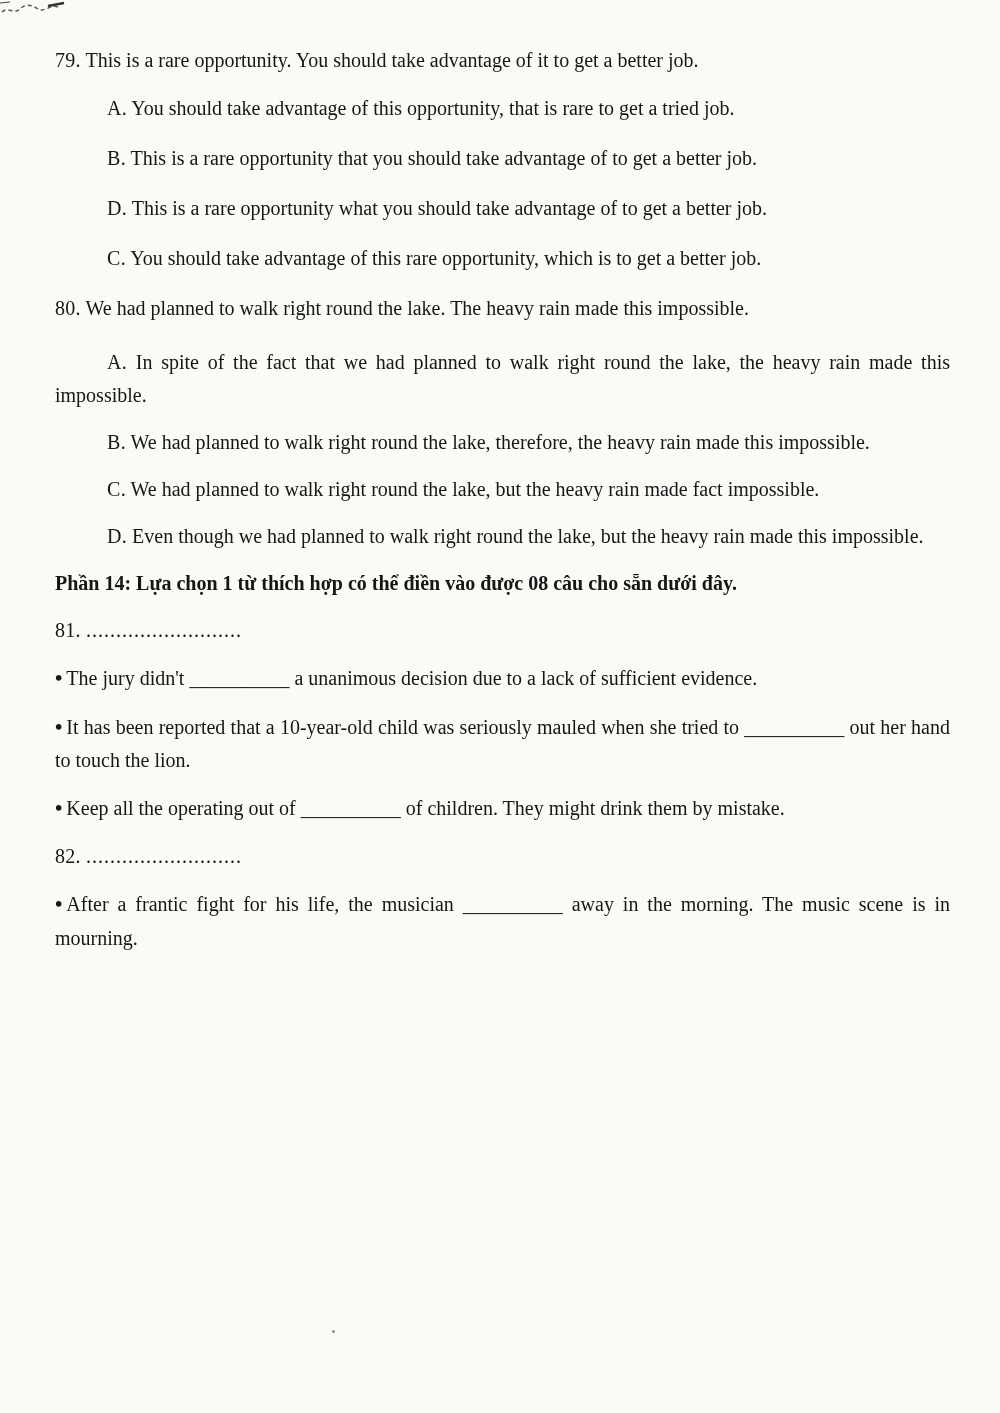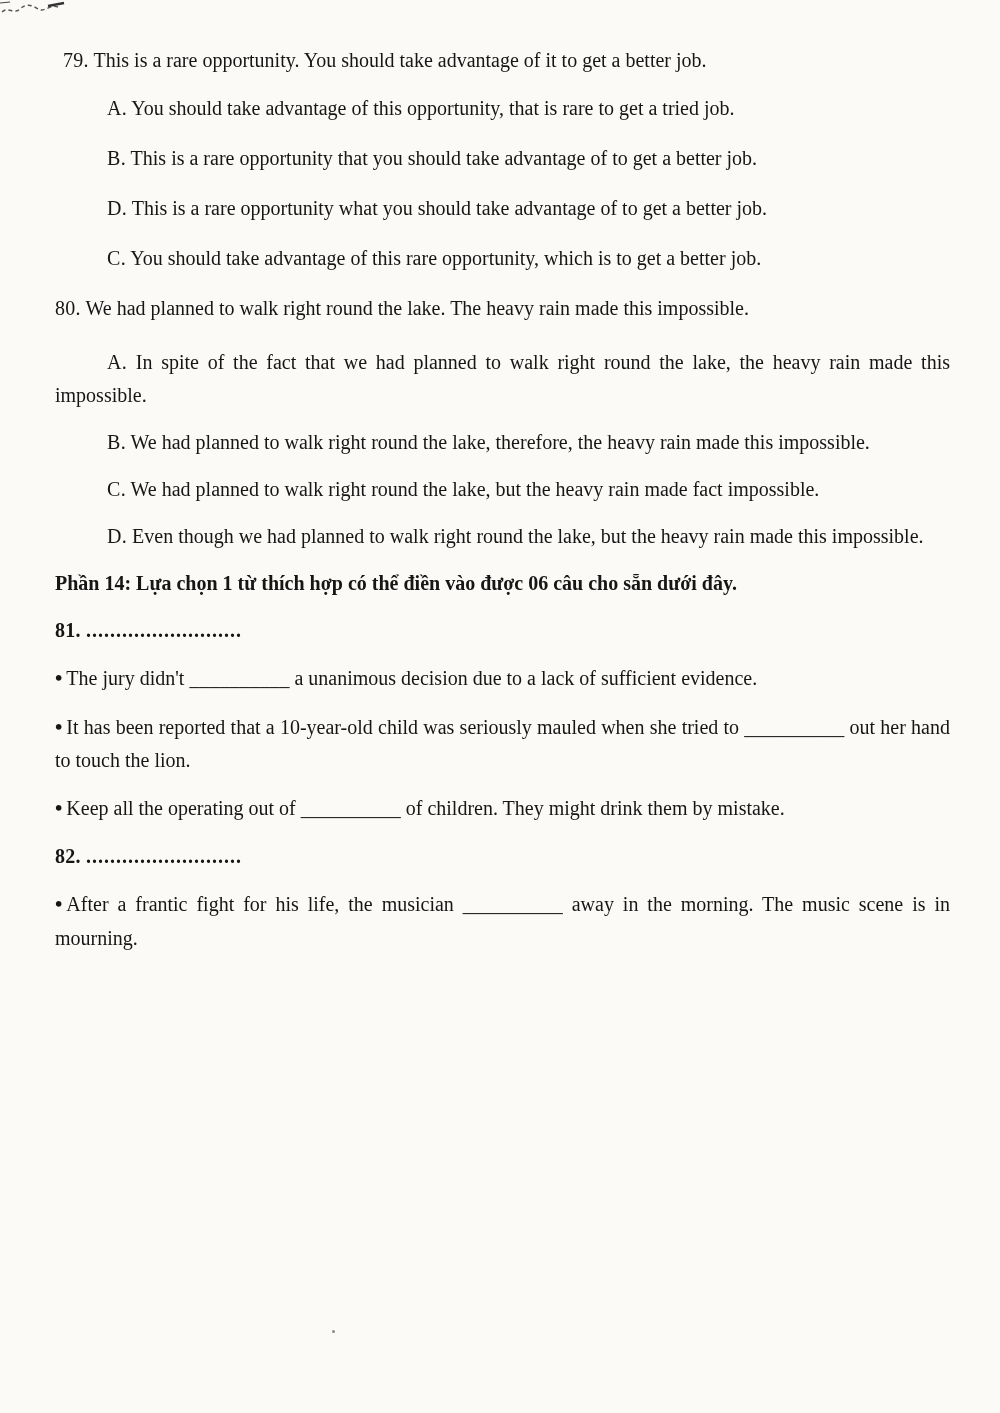--- a/index.html
+++ b/index.html
@@ -12,27 +12,27 @@
     color: #161616;
     position: relative;
     overflow: hidden;
   }
   .page {
     padding: 44px 50px 0 55px;
     font-size: 20px;
     line-height: 1.65;
   }
   p { margin: 0 0 16px 0; text-align: justify; }
-  .stem { margin-bottom: 15px; margin-left: 8px; }
+  .stem { margin-bottom: 15px; }
   .opt-line { text-indent: 52px; margin-bottom: 17px; }
   .opt-just { text-indent: 52px; margin-bottom: 14px; }
   .stem-just { margin-bottom: 21px; }
   .qnum { letter-spacing: 0.3px; }
   .heading { font-weight: bold; margin: 2px 0 14px 0; }
-  .num-line { margin-bottom: 14px; text-align: left; font-weight: bold; }
+  .num-line { margin-bottom: 14px; text-align: left; }
   .dots { letter-spacing: 1px; }
   .bullet-line { margin-bottom: 14px; }
   .bul { font-weight: bold; font-size: 21px; padding-right: 4px; }
   .scan-artifact { position: absolute; top: 0; left: 0; }
   .speck { position: absolute; left: 332px; top: 1330px; width: 3px; height: 3px; background: #8a8a8a; border-radius: 50%; }
 </style>
 </head>
 <body>
 
 <svg class="scan-artifact" width="100" height="24" viewBox="0 0 100 24">
@@ -70,21 +70,21 @@
     <p class="opt-just"><span class="qnum">B.</span>
       <span>We had planned to walk right round the lake, therefore, the heavy rain made this impossible.</span></p>
 
     <p class="opt-just"><span class="qnum">C.</span>
       <span>We had planned to walk right round the lake, but the heavy rain made fact impossible.</span></p>
 
     <p class="opt-just"><span class="qnum">D.</span>
       <span>Even though we had planned to walk right round the lake, but the heavy rain made this impossible.</span></p>
   </section>
 
-  <p class="heading">Phần 14: Lựa chọn 1 từ thích hợp có thể điền vào được 06 câu cho sẵn dưới đây.</p>
+  <p class="heading">Phần 14: Lựa chọn 1 từ thích hợp có thể điền vào được 08 câu cho sẵn dưới đây.</p>
 
   <section>
     <p class="num-line"><span class="qnum">81.</span>
       <span class="dots">..........................</span></p>
 
     <p class="bullet-line"><span class="bul">•</span><span>The jury didn't __________ a unanimous decision due to a lack of sufficient evidence.</span></p>
 
     <p class="bullet-line"><span class="bul">•</span><span>It has been reported that a 10-year-old child was seriously mauled when she tried to __________ out her hand to touch the lion.</span></p>
 
     <p class="bullet-line"><span class="bul">•</span><span>Keep all the operating out of __________ of children. They might drink them by mistake.</span></p>

